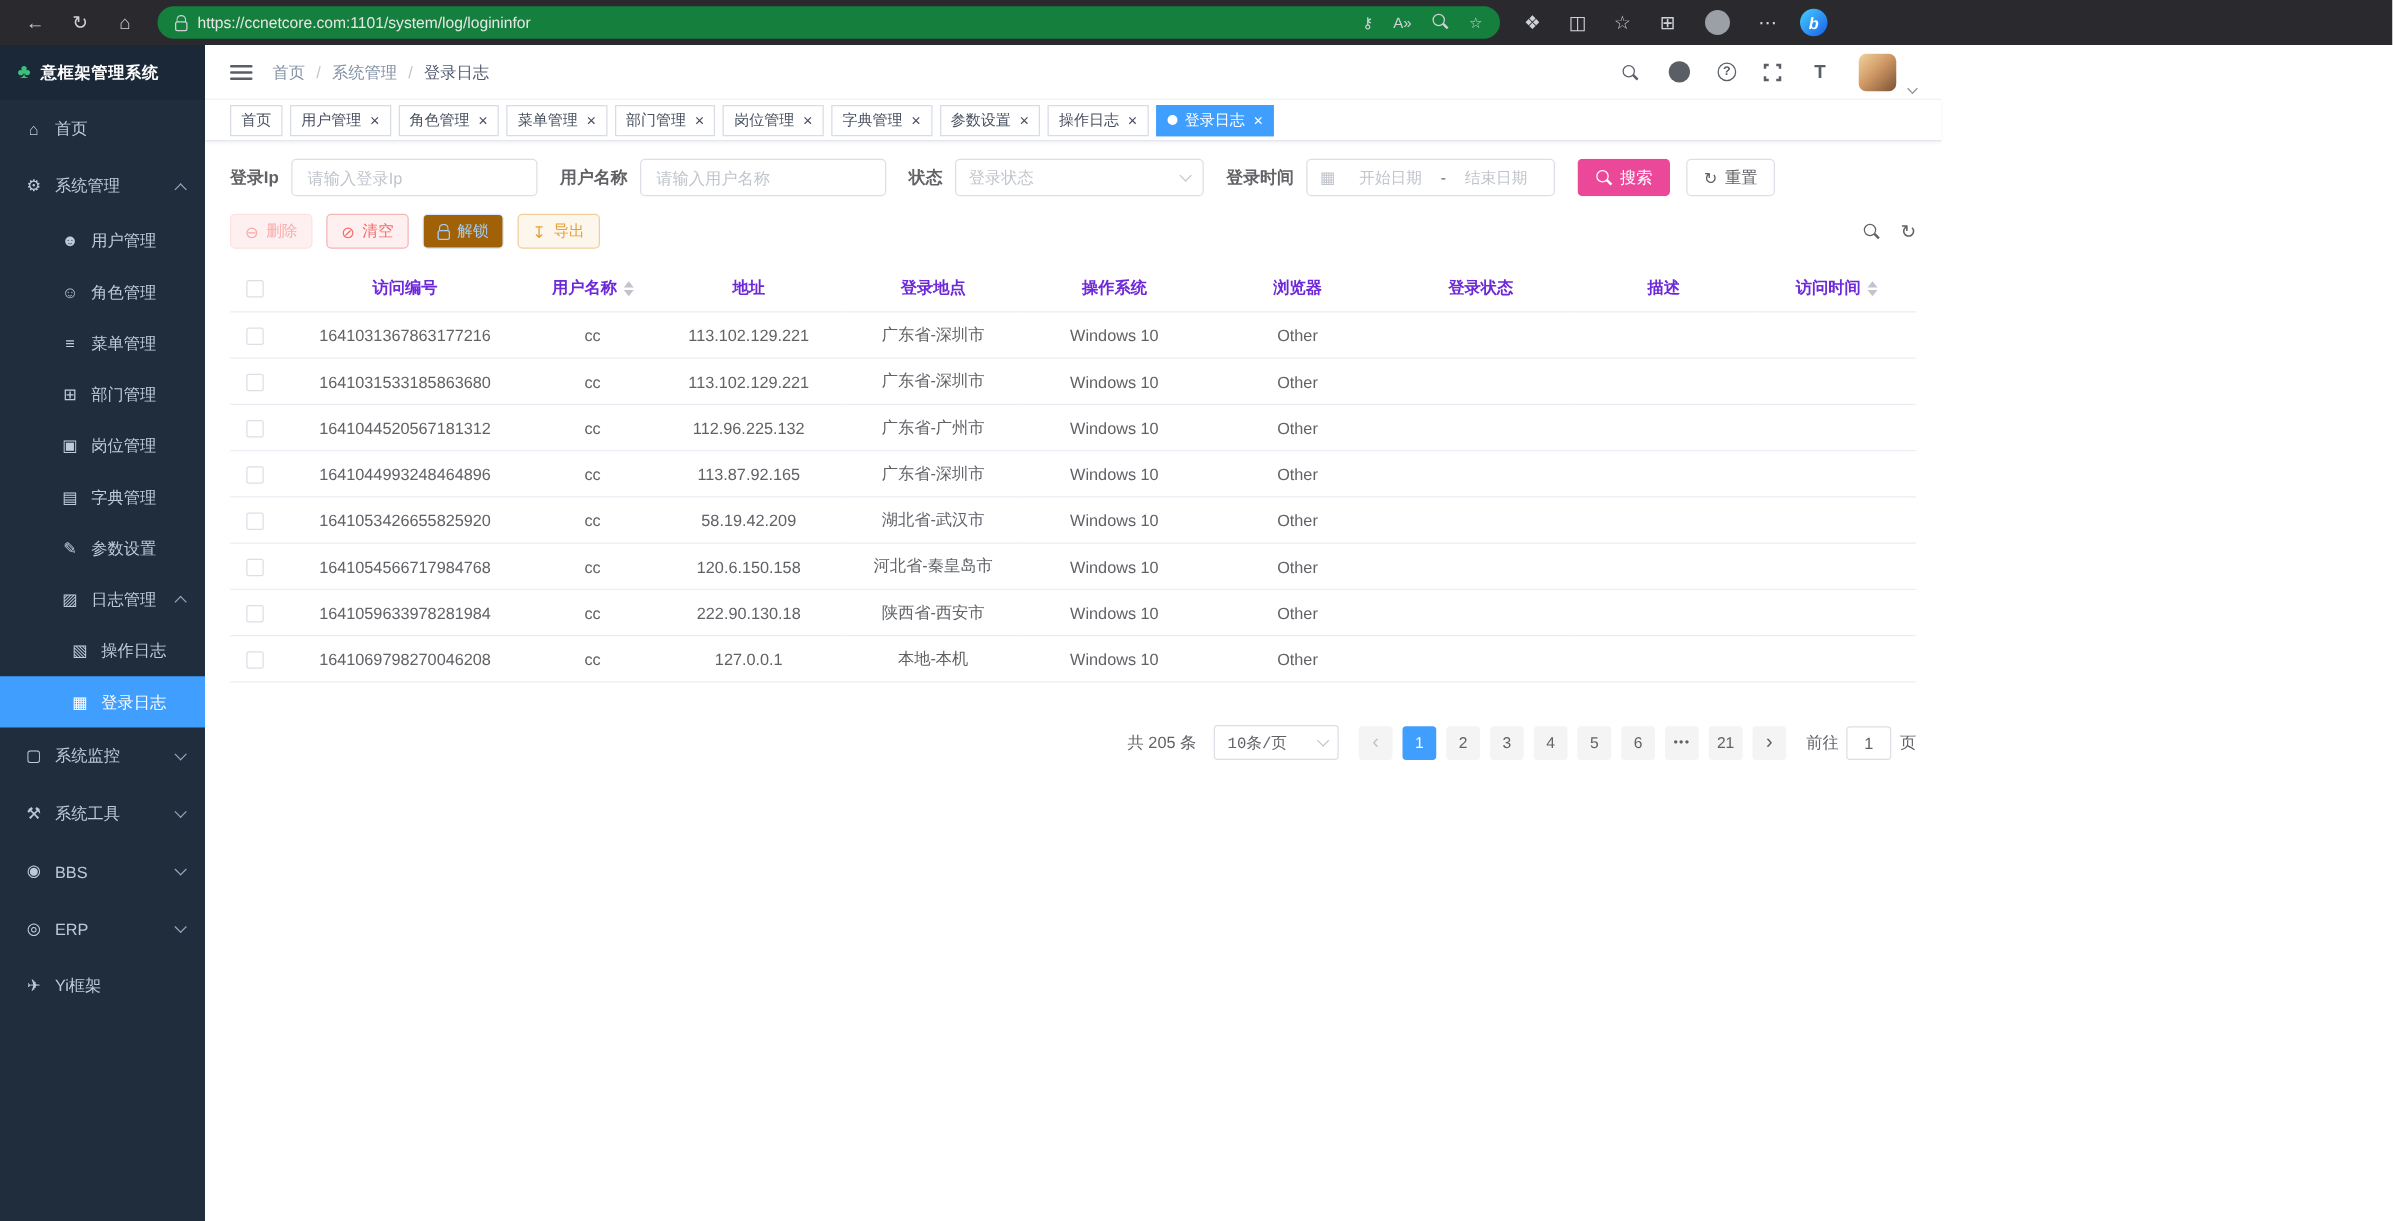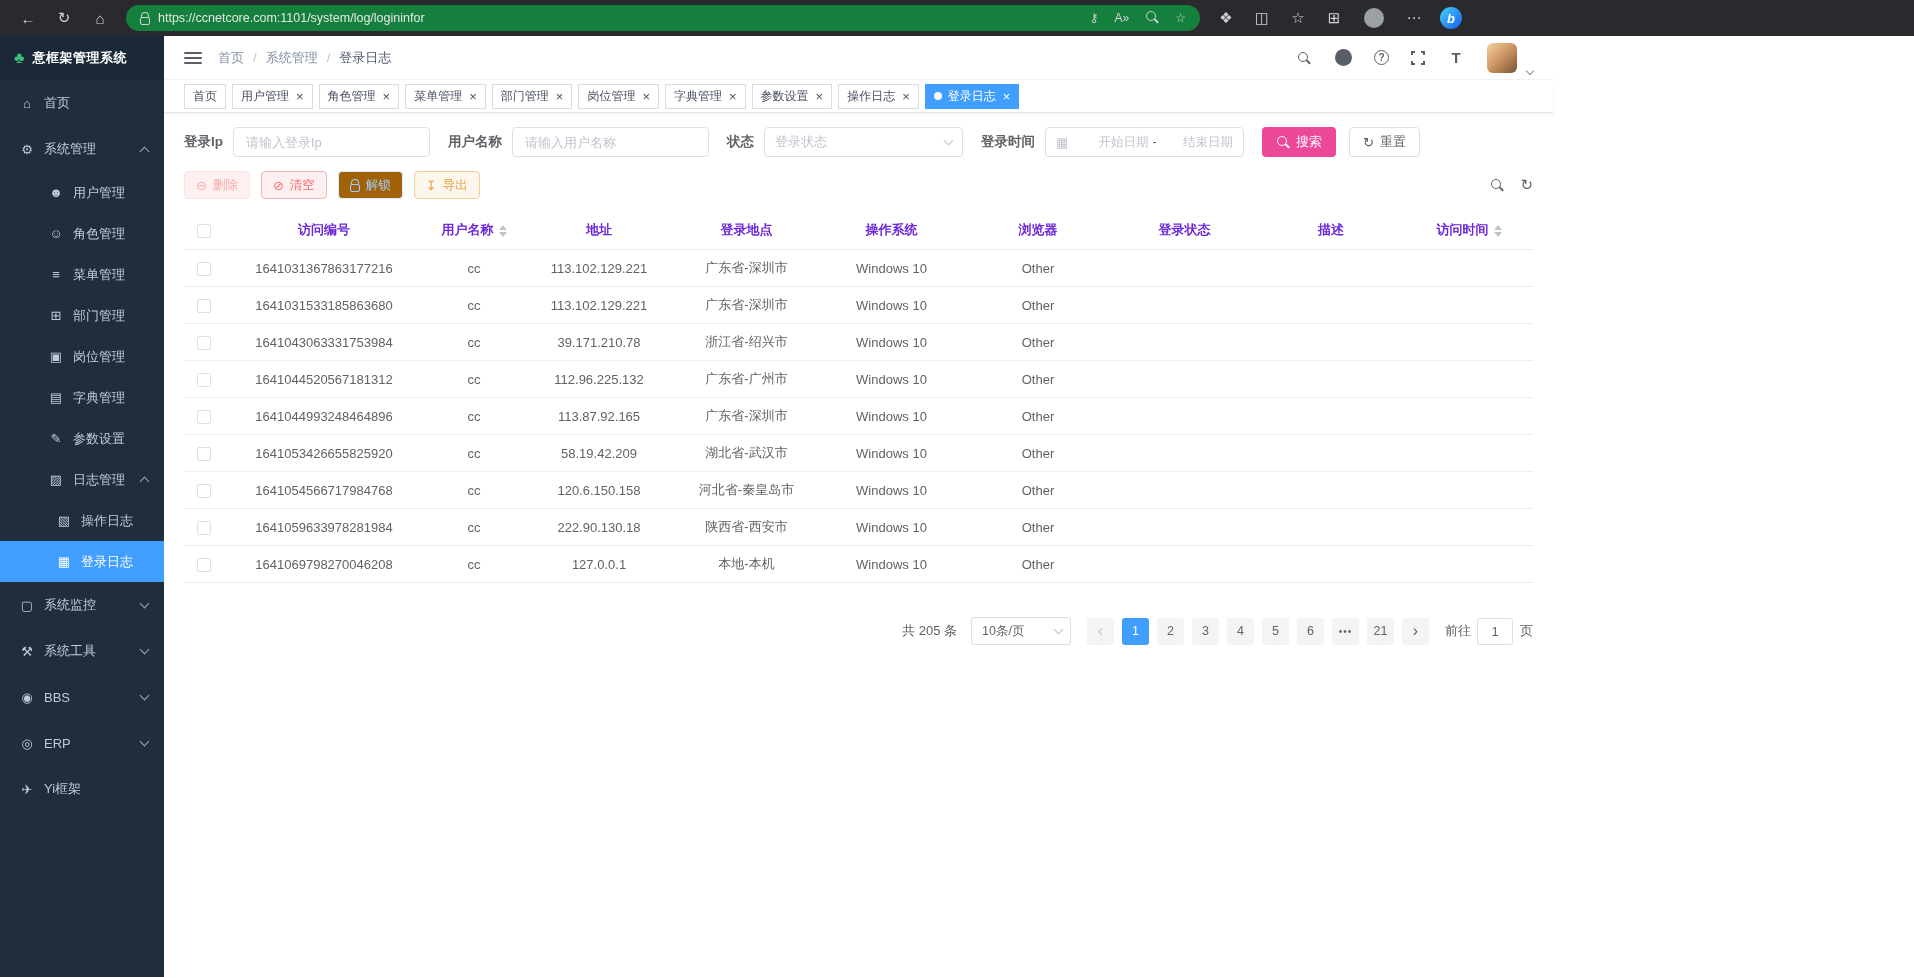--- a/index.html
+++ b/index.html
@@ -89,21 +89,21 @@
   .f-input { width: 197px; height: 30px; border: 1px solid #dcdfe6; border-radius: 4px; padding: 0 12px;
              font-size: 13px; color: #606266; outline: none; font-family: inherit; }
   .f-input::placeholder { color: #c0c4cc; }
   .f-select { width: 199px; height: 30px; border: 1px solid #dcdfe6; border-radius: 4px; display: flex;
               align-items: center; padding: 0 10px; cursor: pointer; }
   .sel-placeholder { color: #c0c4cc; font-size: 13px; flex: 1; }
   .sel-caret { color: #c0c4cc; margin-top: -3px; }
   .f-date { width: 199px; height: 30px; border: 1px solid #dcdfe6; border-radius: 4px; display: flex;
             align-items: center; padding: 0 10px; font-size: 12.5px; color: #c0c4cc; cursor: pointer; }
   .cal { font-size: 13px; margin-right: 8px; }
-  .d-ph { flex: 1; text-align: right; }
+  .d-ph { flex: 1; text-align: center; }
   .d-sep { color: #606266; padding: 0 4px; }
   .btn { display: inline-flex; align-items: center; justify-content: center; height: 30px; padding: 0 13px;
          border-radius: 4px; font-size: 13px; border: 1px solid transparent; cursor: pointer; background: #fff;
          font-family: inherit; gap: 6px; white-space: nowrap; }
   .btn-primary { background: #ec4899; color: #fff; }
   .btn-plain { border-color: #dcdfe6; color: #606266; }
   .btn-ic { font-size: 13px; line-height: 1; }
   .filter-row .btn-plain { margin-left: 13px; }
   
   .toolbar-row { display: flex; align-items: center; margin-top: 14px; }
@@ -122,21 +122,21 @@
                    text-align: center; white-space: nowrap; overflow: hidden; }
   .checkbox { display: inline-block; width: 14px; height: 14px; border: 1px solid #dcdfe6; border-radius: 2px;
               background: #fff; cursor: pointer; vertical-align: middle; }
   .caret-wrap { display: inline-flex; flex-direction: column; margin-left: 5px; vertical-align: middle; gap: 2px; cursor: pointer; }
   .caret-up   { width: 0; height: 0; border-left: 4px solid transparent; border-right: 4px solid transparent; border-bottom: 5px solid #c0c4cc; }
   .caret-down { width: 0; height: 0; border-left: 4px solid transparent; border-right: 4px solid transparent; border-top: 5px solid #c0c4cc; }
   
   .pagination { display: flex; align-items: center; justify-content: flex-end; margin-top: 34px; font-size: 13px; color: #606266; }
   .pg-total { margin-right: 14px; white-space: nowrap; }
   .pg-size { width: 100px; height: 28px; border: 1px solid #dcdfe6; border-radius: 3px; display: flex; align-items: center;
-             padding: 0 8px 0 10px; margin-right: 12px; cursor: pointer; }
+             padding: 0 8px 0 10px; margin-right: 12px; cursor: pointer; font-family: Liberation Mono, monospace; }
   .pg-size-value { flex: 1; font-size: 12.5px; color: #606266; }
   .pages { display: flex; align-items: center; }
   .page-btn { min-width: 27px; height: 27px; border-radius: 3px; background: #f4f4f5; color: #606266;
               display: inline-flex; align-items: center; justify-content: center; margin: 0 4px; font-size: 12.5px; cursor: pointer; }
   .page-btn.active { background: #409eff; color: #fff; }
   .page-btn.ellipsis { letter-spacing: 1px; font-size: 10px; }
   .page-btn.nav { font-size: 16px; }
   .page-btn.disabled { color: #c0c4cc; cursor: default; }
   .pg-goto { margin: 0 6px 0 12px; white-space: nowrap; }
   .pg-input { width: 36px; height: 27px; border: 1px solid #dcdfe6; border-radius: 3px; text-align: center;
@@ -514,32 +514,20 @@
               <td>cc</td>
               <td>113.102.129.221</td>
               <td>广东省-深圳市</td>
               <td>Windows 10</td>
               <td>Other</td>
               <td></td>
               <td></td>
               <td></td>
             </tr>
 
-            <tr>
-              <td><span class="checkbox"></span></td>
-              <td>1641043063331753984</td>
-              <td>cc</td>
-              <td>39.171.210.78</td>
-              <td>浙江省-绍兴市</td>
-              <td>Windows 10</td>
-              <td>Other</td>
-              <td></td>
-              <td></td>
-              <td></td>
-            </tr>
 
             <tr>
               <td><span class="checkbox"></span></td>
               <td>1641044520567181312</td>
               <td>cc</td>
               <td>112.96.225.132</td>
               <td>广东省-广州市</td>
               <td>Windows 10</td>
               <td>Other</td>
               <td></td>

